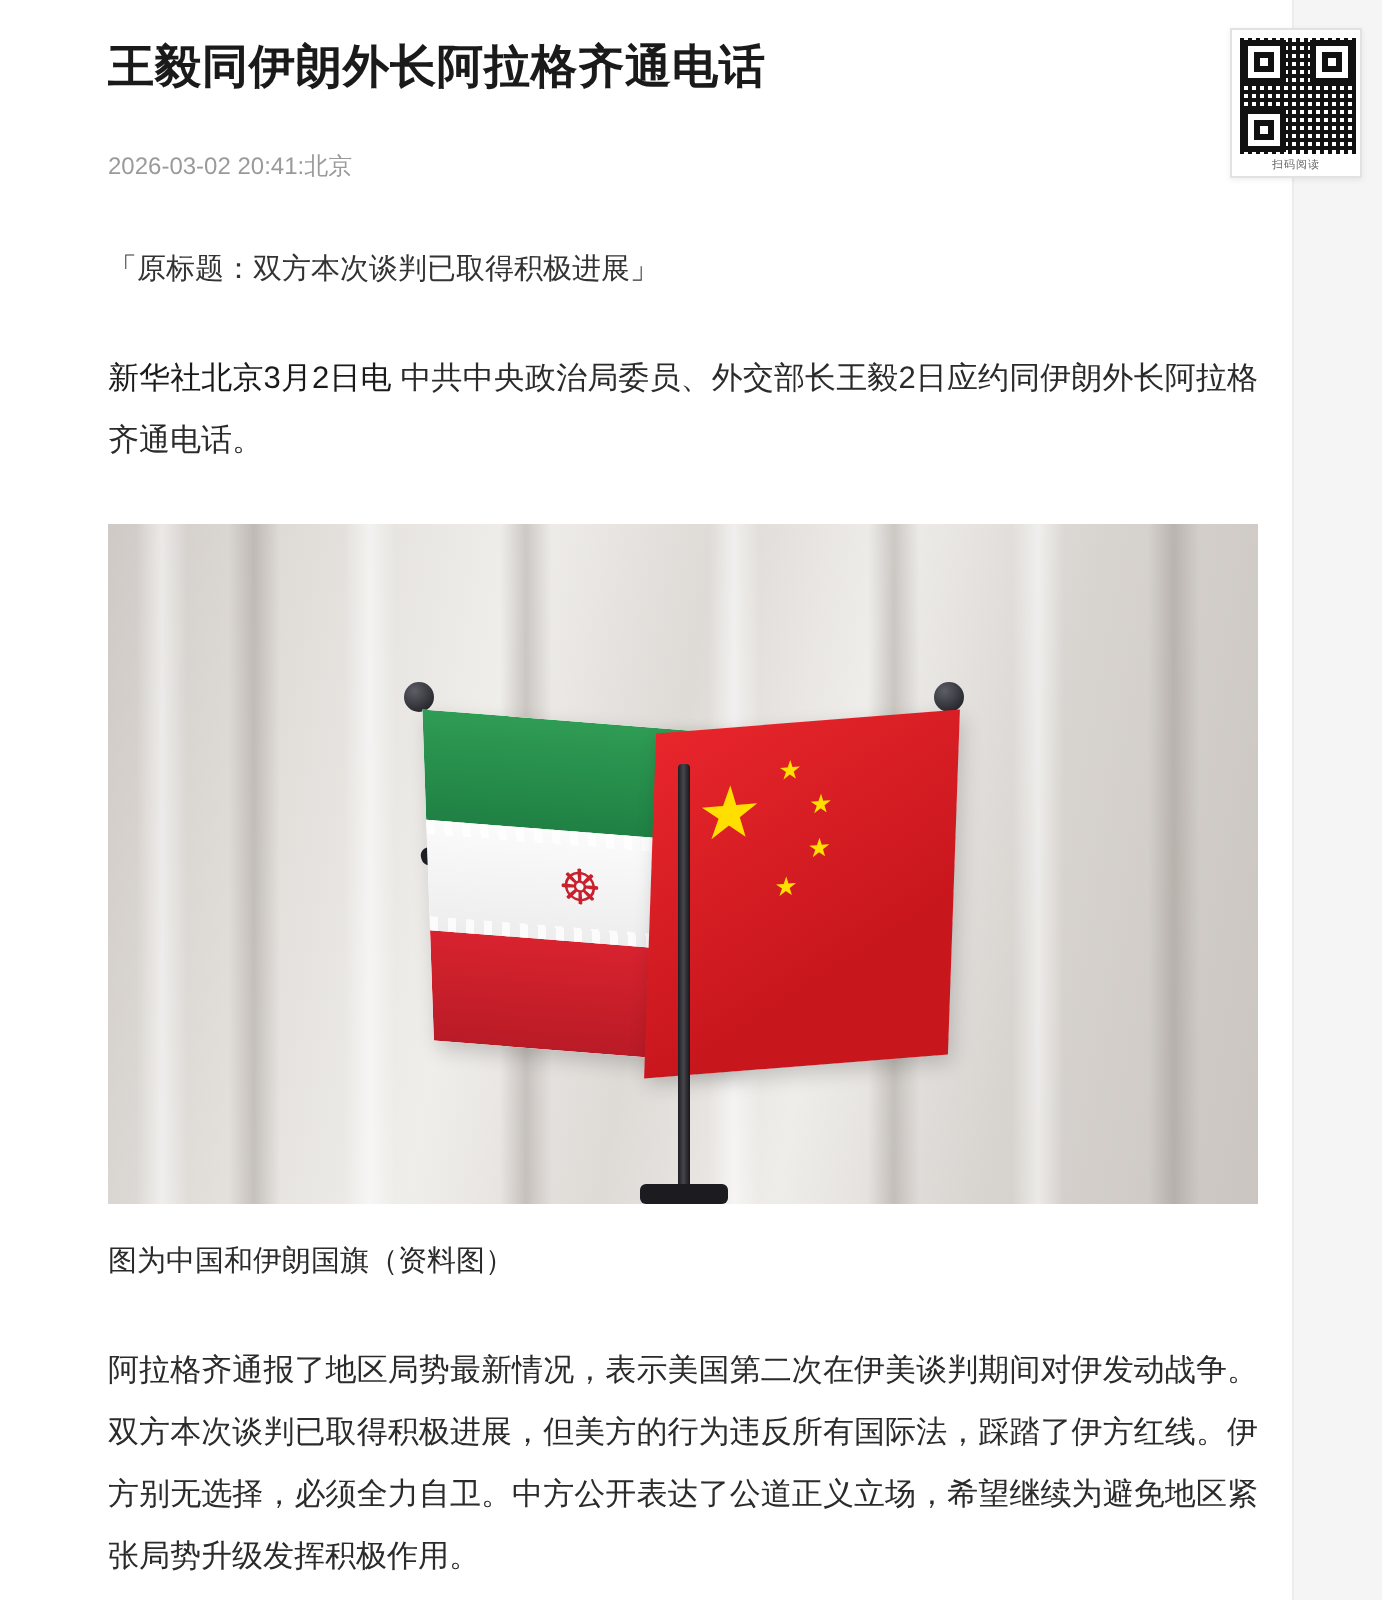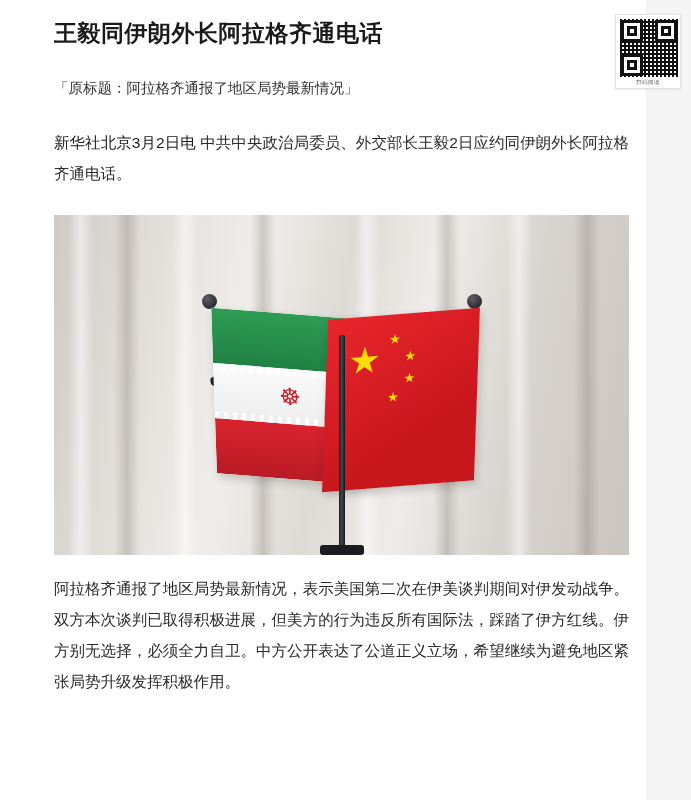--- a/index.html
+++ b/index.html
@@ -269,22 +269,23 @@
     <div class="qr-code">
       <div class="qr-corner-bl"></div>
     </div>
     <div class="qr-label">扫码阅读</div>
   </div>
 
   <div class="article">
 
     <h1 class="title">王毅同伊朗外长阿拉格齐通电话</h1>
 
-
-    <p class="orig-title">「原标题：阿拉格齐通报了地区局势最新情况」</p>
+    <div class="timestamp">2026-03-02 20:41:北京</div>
+
+    <p class="orig-title">「原标题：双方本次谈判已取得积极进展」</p>
 
     <p class="body-para"><span class="lead-source">新华社北京3月2日电</span> <span>中共中央政治局委员、外交部长王毅2日应约同伊朗外长阿拉格齐通电话。</span></p>
 
     <div class="figure">
       <div class="photo">
         <div class="fold" style="left:14px;"></div>
         <div class="fold dark" style="left:60px;"></div>
         <div class="fold" style="left:118px;"></div>
         <div class="fold dark" style="left:196px;"></div>
         <div class="fold" style="left:300px;"></div>
@@ -311,18 +312,19 @@
           <span class="star star-big">★</span>
           <span class="star star-s1">★</span>
           <span class="star star-s2">★</span>
           <span class="star star-s3">★</span>
           <span class="star star-s4">★</span>
         </div>
 
         <div class="pole"></div>
         <div class="pole-base"></div>
       </div>
+      <div class="caption">图为中国和伊朗国旗（资料图）</div>
     </div>
 
     <p class="body-para">阿拉格齐通报了地区局势最新情况，表示美国第二次在伊美谈判期间对伊发动战争。双方本次谈判已取得积极进展，但美方的行为违反所有国际法，踩踏了伊方红线。伊方别无选择，必须全力自卫。中方公开表达了公道正义立场，希望继续为避免地区紧张局势升级发挥积极作用。</p>
 
   </div>
 </div>
 
 </body></html>

